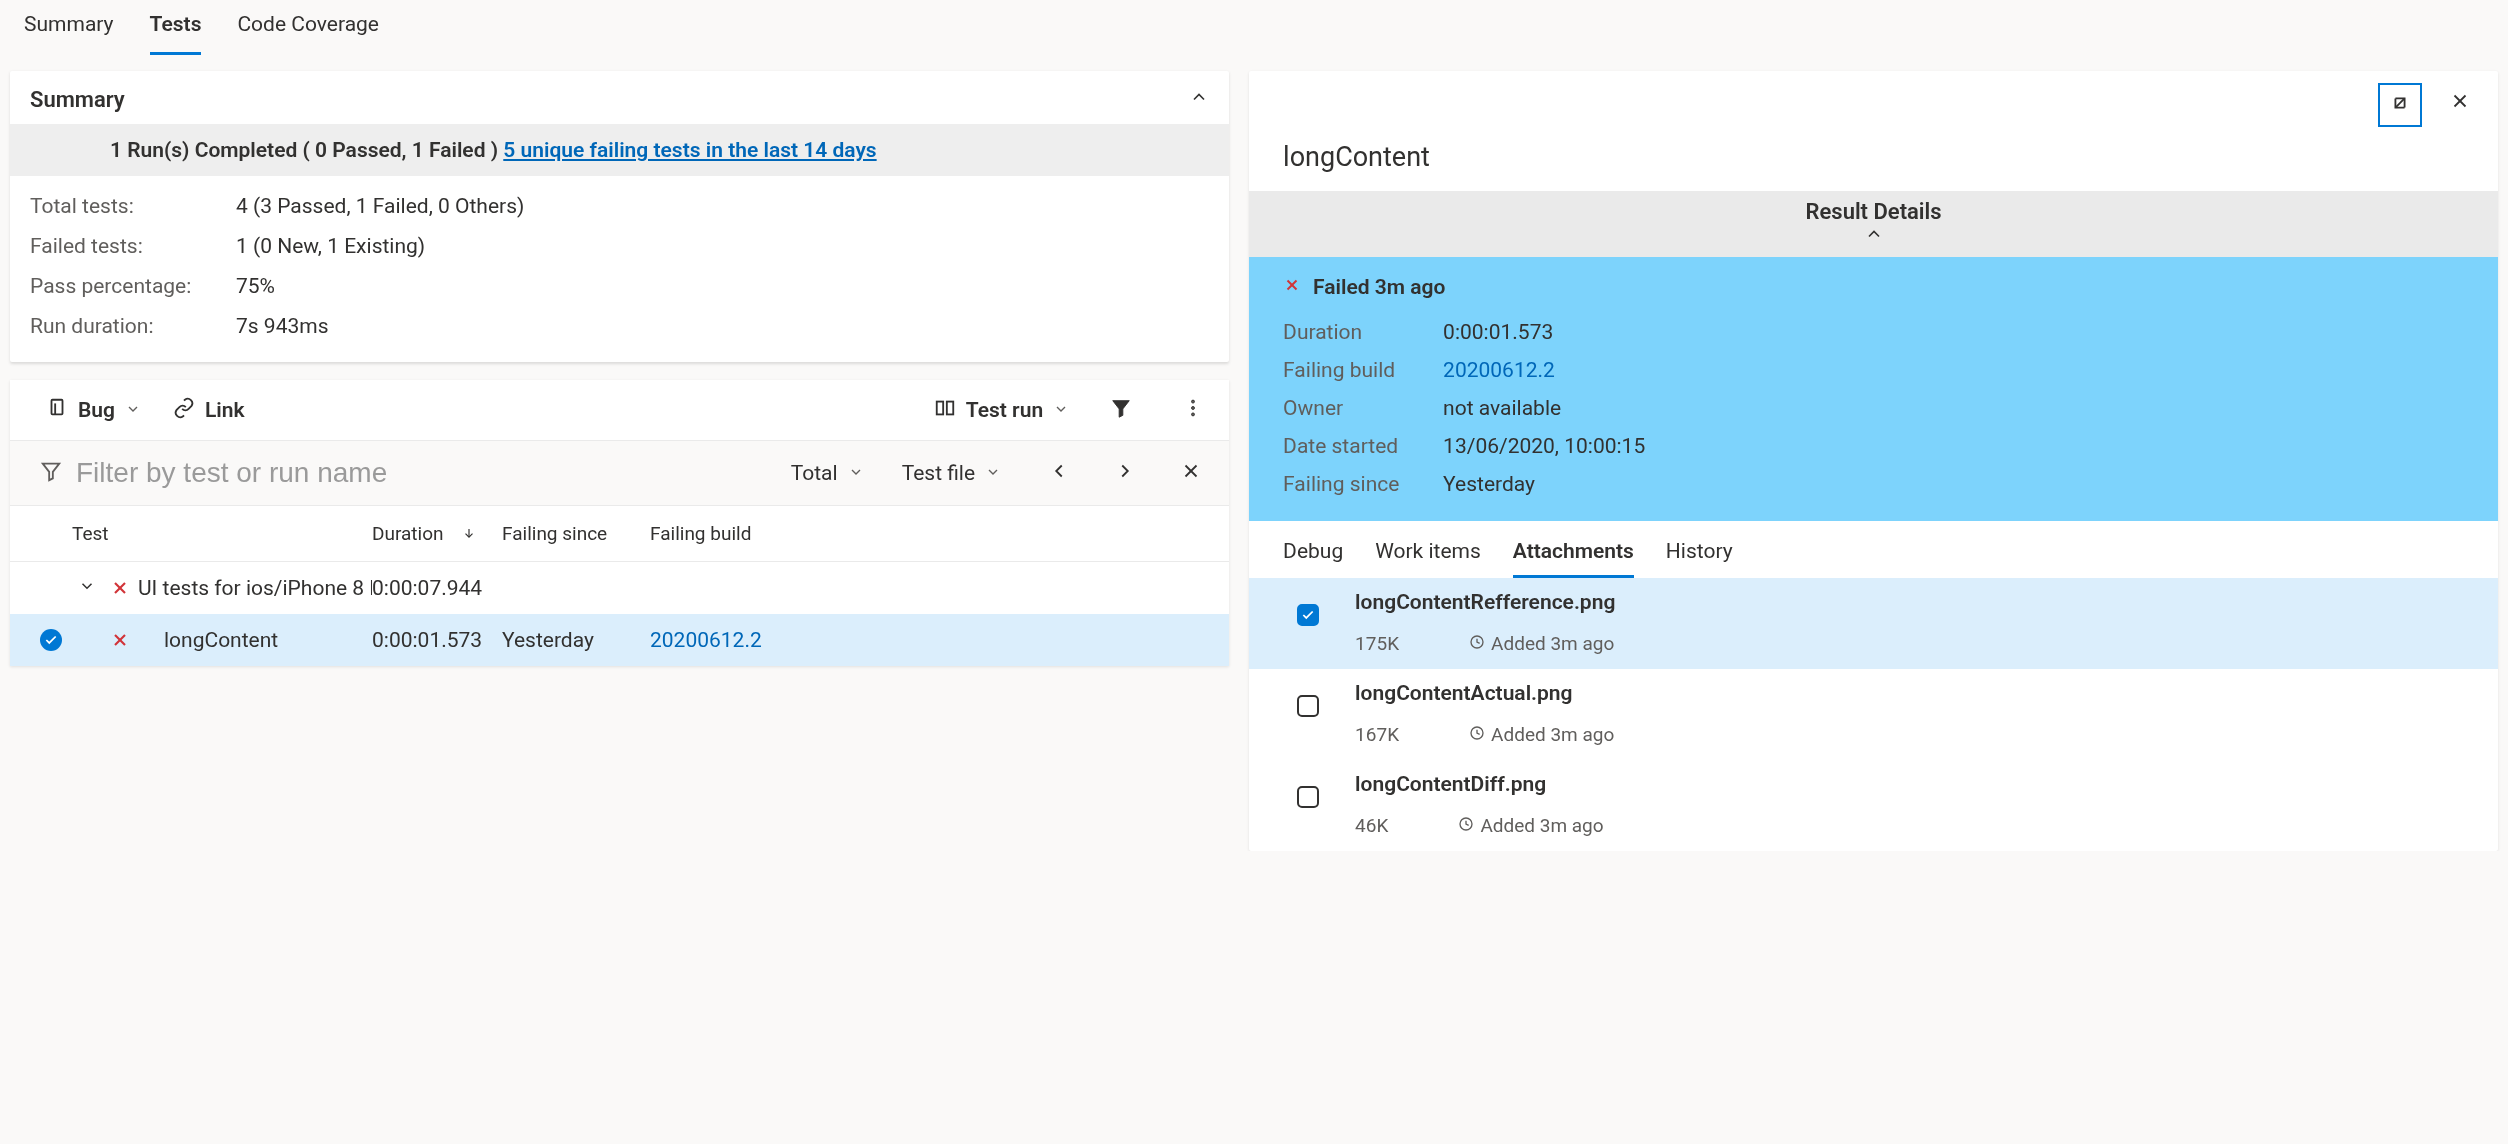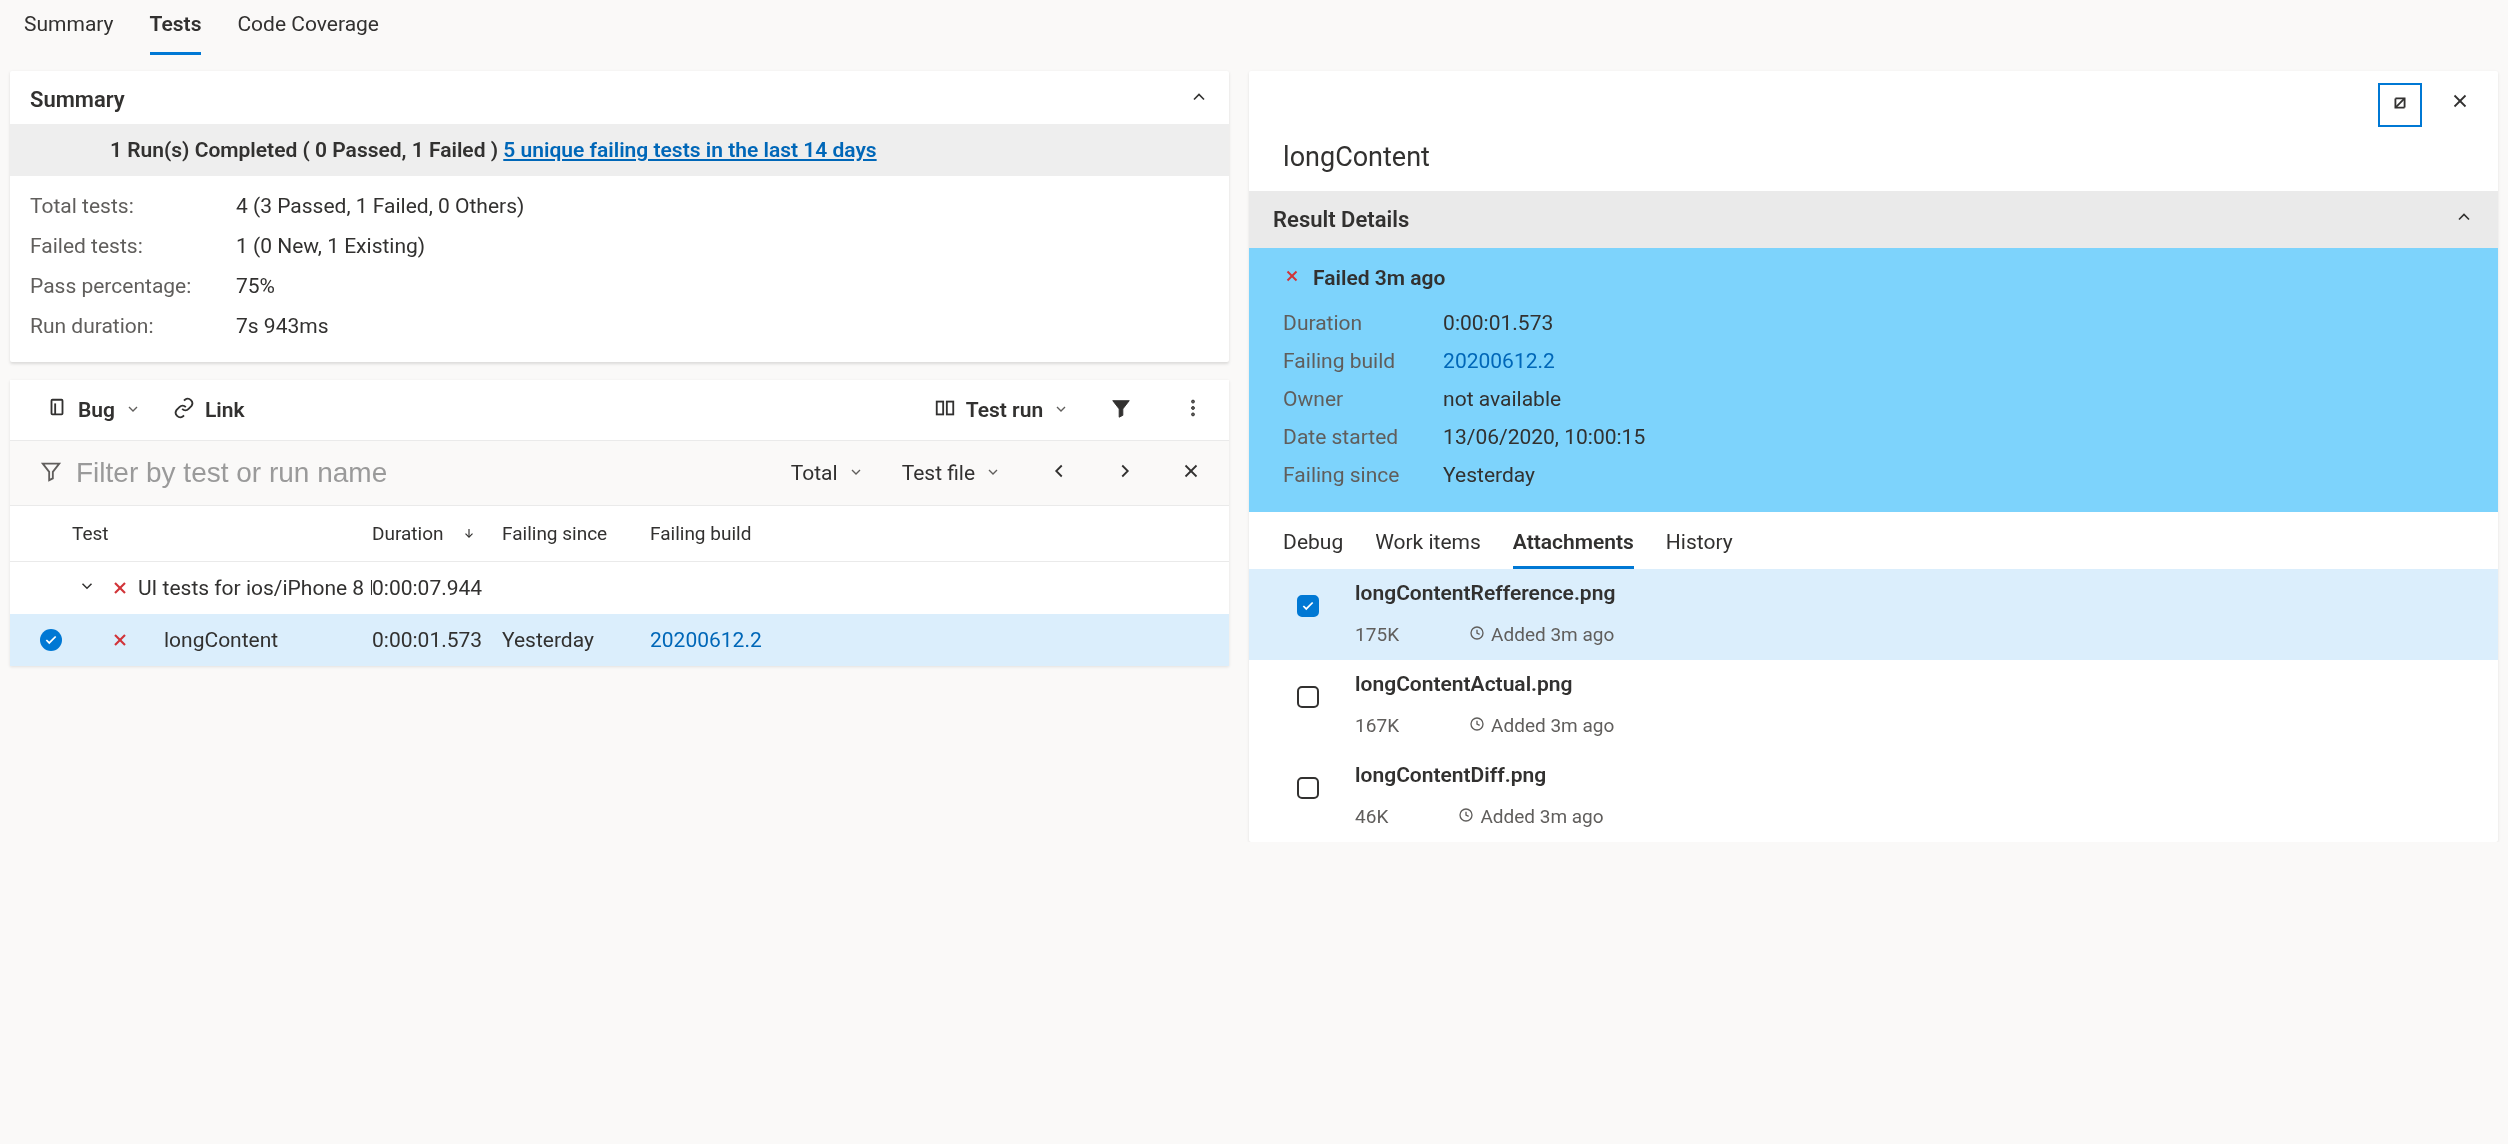--- a/index.html
+++ b/index.html
@@ -129,21 +129,21 @@
   .panel-head {
     display:flex; justify-content:flex-end; gap: 18px; padding: 12px 18px 4px 18px;
   }
   .expand-btn {
     width: 44px; height: 44px; border: 2px solid #0078d4; display:flex; align-items:center; justify-content:center; cursor:pointer;
   }
   .expand-btn svg { width: 22px; height: 22px; stroke:#323130; }
   .panel-title { font-size: 27px; padding: 10px 34px 18px 34px; }
   .panel-section-header {
     background: #eaeaea; display:flex; justify-content:space-between; align-items:center;
-    padding: 16px 24px; font-size: 22px; font-weight:600;
+    padding: 8px 24px; font-size: 22px; font-weight:600;flex-direction:column;
   }
   .result-block { background:#7dd3fc; padding: 8px 24px 18px 34px; }
   .fail-line { display:flex; align-items:center; gap: 12px; font-weight:600; font-size:21px; padding: 10px 0 14px 0; }
   .fail-line svg { width:18px; height:18px; stroke:#d13438; }
   .kv { display:flex; padding: 7px 0; font-size:21px; }
   .kv .k { color:#605e5c; width: 160px; }
   .kv .v { color:#323130; }
   .kv .link { color:#0067b8; }
 
   .sub-tabs { display:flex; gap: 32px; padding: 10px 34px 0 34px; border-bottom: 0; }

